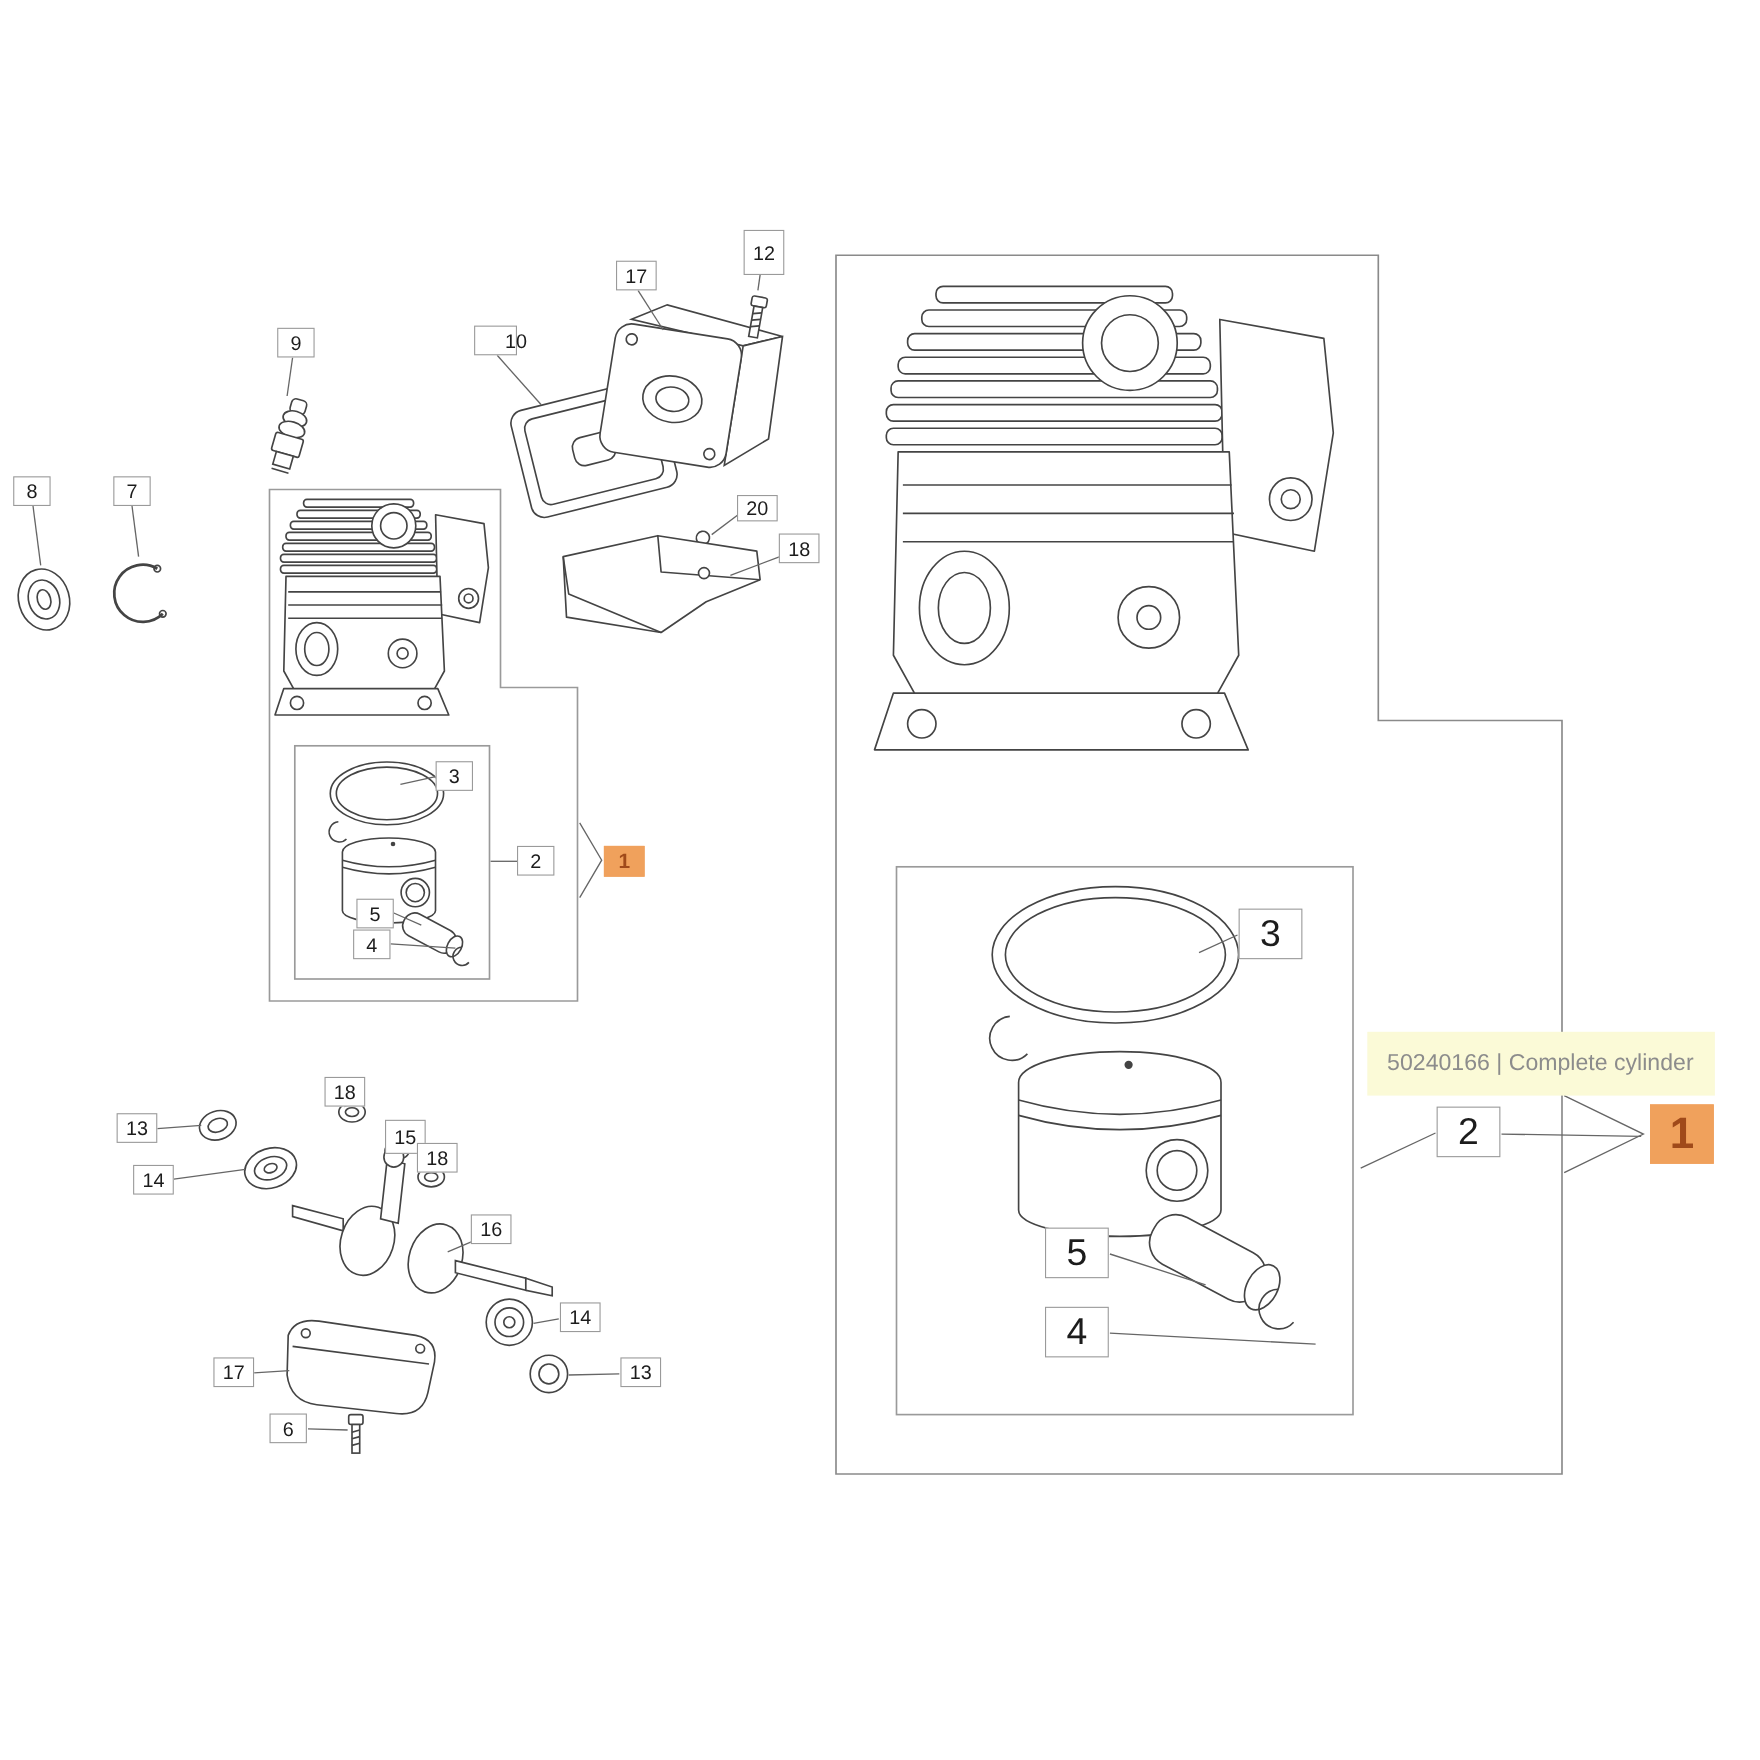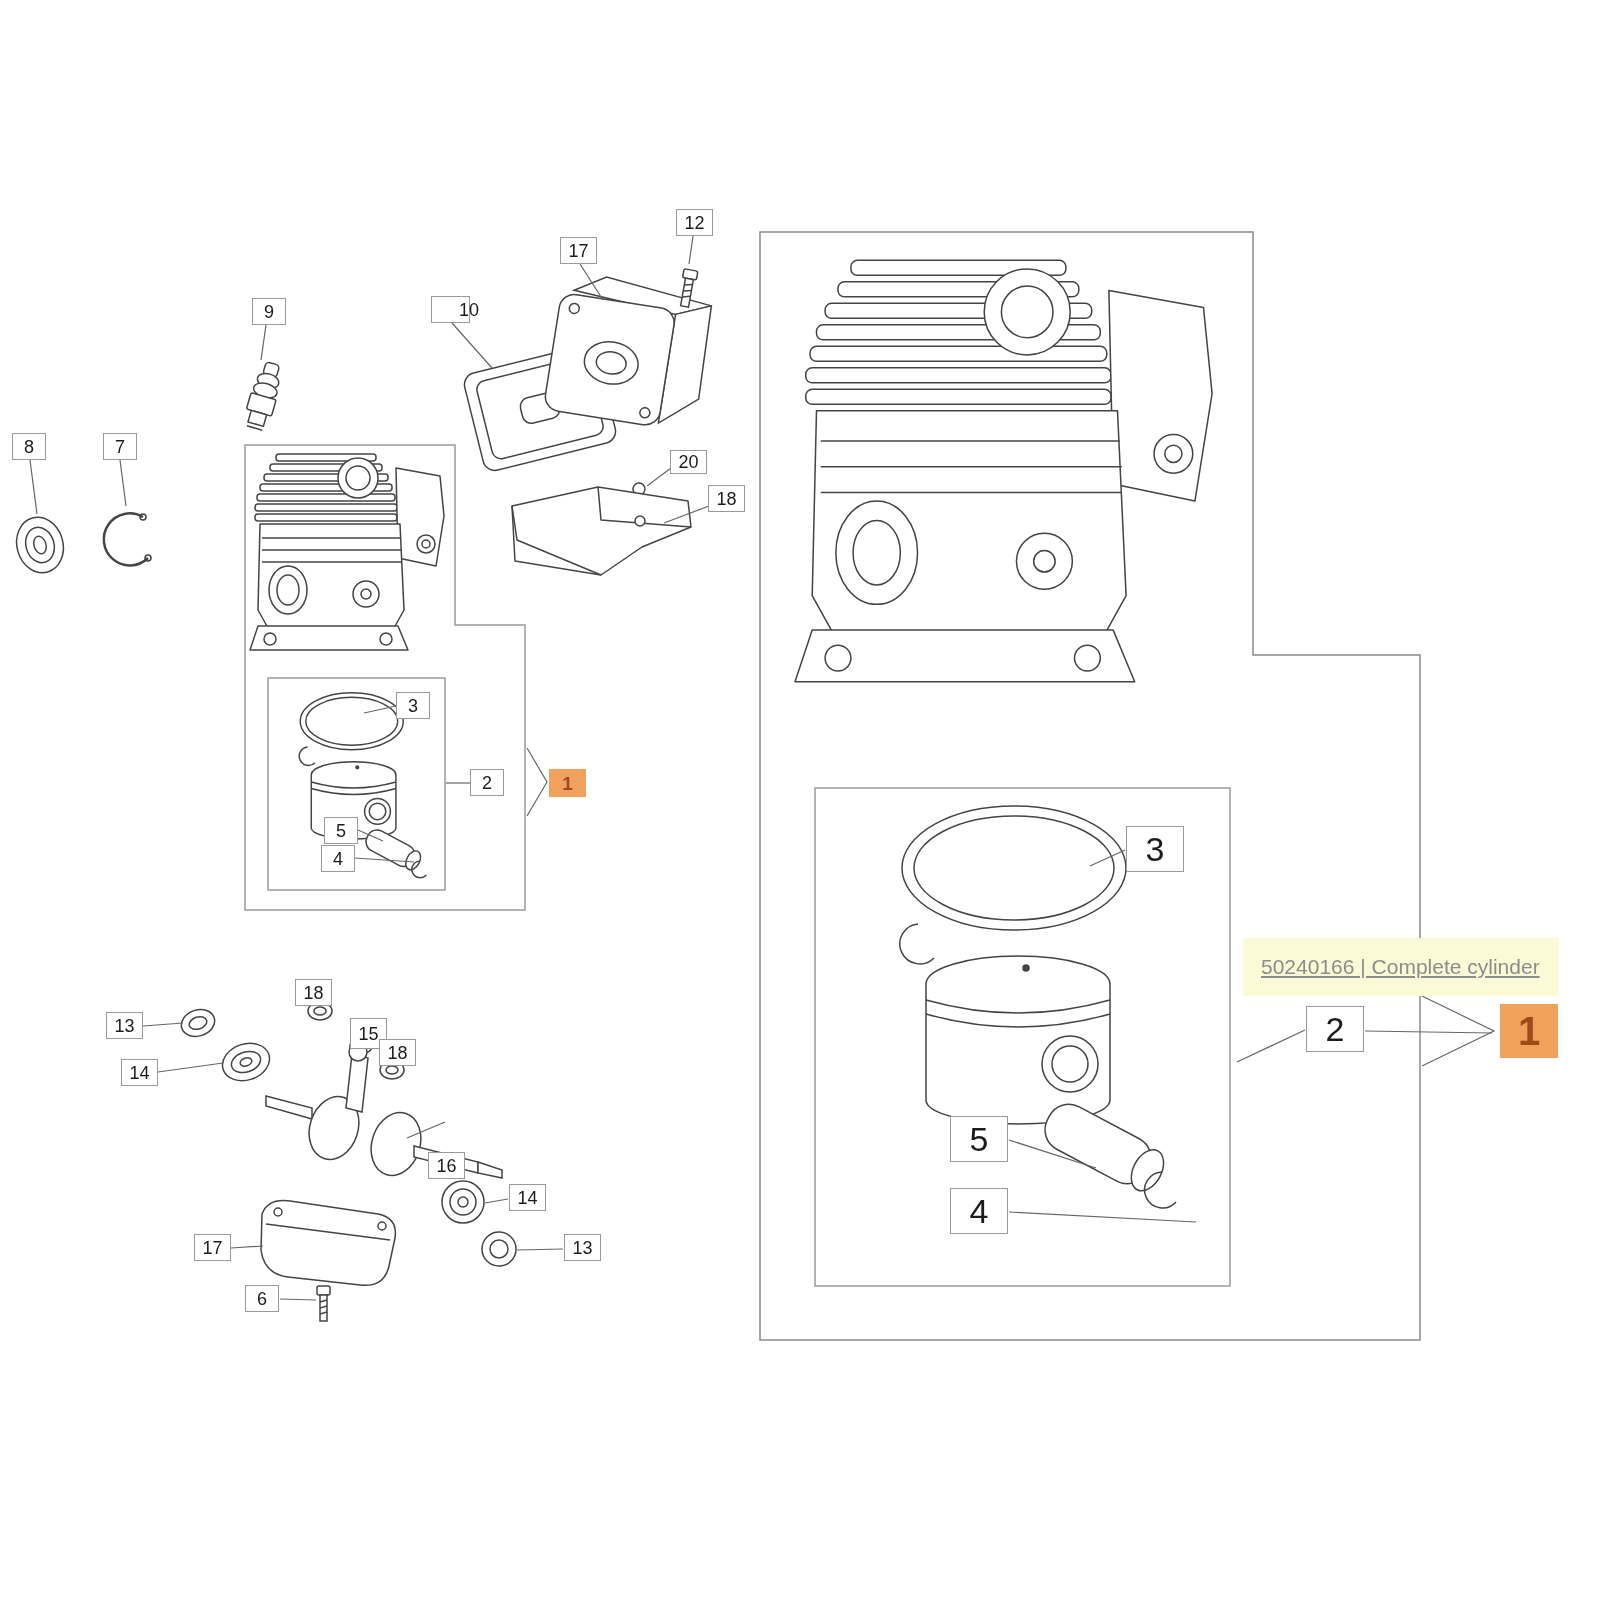--- a/index.html
+++ b/index.html
@@ -36,21 +36,20 @@
     left: 1243px; top: 938px;
     width: 316px; height: 58px;
     background: var(--tooltip-bg, #fbfad7);
     color: var(--tooltip-text, #8c8c8c);
     display: flex;
     align-items: center;
     padding-left: 18px;
     font-size: 21px;
     z-index: 6;
     white-space: nowrap;
-    text-decoration: underline;
   }
 </style>
 </head>
 <body>
 
 <div id="stage">
 
   <svg id="art" width="1600" height="1600" viewBox="0 0 1600 1600">
     <defs>
       <g id="cyl" fill="#ffffff" stroke="#444444" stroke-linejoin="round">
@@ -234,34 +233,34 @@
       <path d="M1422 996 L1494 1031 L1422 1066"></path>
     </g>
   </svg>
 
   <div id="callout-layer">
       <div class="callout" style="left: 12px; top: 433px; width: 34px; height: 27px; font-size: 18px;">8</div>
       <div class="callout" style="left: 103px; top: 433px; width: 34px; height: 27px; font-size: 18px;">7</div>
       <div class="callout" style="left: 252px; top: 298px; width: 34px; height: 27px; font-size: 18px;">9</div>
       <div class="callout" style="left: 431px; top: 296px; width: 37px; height: 27px; font-size: 18px; padding-left: 37px;">10</div>
       <div class="callout" style="left: 560px; top: 237px; width: 37px; height: 27px; font-size: 18px;">17</div>
-      <div class="callout" style="left: 676px; top: 209px; width: 37px; height: 27px; font-size: 18px;">12</div>
+      <div class="callout" style="left: 676px; top: 209px; width: 37px; height: 41px; font-size: 18px;">12</div>
       <div class="callout" style="left: 670px; top: 450px; width: 37px; height: 24px; font-size: 18px;">20</div>
       <div class="callout" style="left: 708px; top: 485px; width: 37px; height: 27px; font-size: 18px;">18</div>
       <div class="callout" style="left: 396px; top: 692px; width: 34px; height: 27px; font-size: 18px;">3</div>
       <div class="callout" style="left: 470px; top: 769px; width: 34px; height: 27px; font-size: 18px;">2</div>
       <div class="callout highlight" style="left: 549px; top: 769px; width: 37px; height: 28px; font-size: 19px;">1</div>
       <div class="callout" style="left: 324px; top: 817px; width: 34px; height: 27px; font-size: 18px;">5</div>
       <div class="callout" style="left: 321px; top: 845px; width: 34px; height: 27px; font-size: 18px;">4</div>
       <div class="callout" style="left: 106px; top: 1012px; width: 37px; height: 27px; font-size: 18px;">13</div>
       <div class="callout" style="left: 121px; top: 1059px; width: 37px; height: 27px; font-size: 18px;">14</div>
       <div class="callout" style="left: 295px; top: 979px; width: 37px; height: 27px; font-size: 18px;">18</div>
       <div class="callout" style="left: 350px; top: 1018px; width: 37px; height: 31px; font-size: 18px;">15</div>
       <div class="callout" style="left: 379px; top: 1039px; width: 37px; height: 27px; font-size: 18px;">18</div>
-      <div class="callout" style="left: 428px; top: 1104px; width: 37px; height: 27px; font-size: 18px; margin-top: 48px;">16</div>
+      <div class="callout" style="left: 428px; top: 1104px; width: 37px; height: 27px; font-size: 18px;">16</div>
       <div class="callout" style="left: 194px; top: 1234px; width: 37px; height: 27px; font-size: 18px;">17</div>
       <div class="callout" style="left: 509px; top: 1184px; width: 37px; height: 27px; font-size: 18px;">14</div>
       <div class="callout" style="left: 564px; top: 1234px; width: 37px; height: 27px; font-size: 18px;">13</div>
       <div class="callout" style="left: 245px; top: 1285px; width: 34px; height: 27px; font-size: 18px;">6</div>
       <div class="callout" style="left: 1126px; top: 826px; width: 58px; height: 46px; font-size: 34px;">3</div>
       <div class="callout" style="left: 1306px; top: 1006px; width: 58px; height: 46px; font-size: 34px;">2</div>
       <div class="callout" style="left: 950px; top: 1116px; width: 58px; height: 46px; font-size: 34px;">5</div>
       <div class="callout" style="left: 950px; top: 1188px; width: 58px; height: 46px; font-size: 34px;">4</div>
       <div class="callout highlight" style="left: 1500px; top: 1004px; width: 58px; height: 54px; font-size: 40px;">1</div>
     </div>

